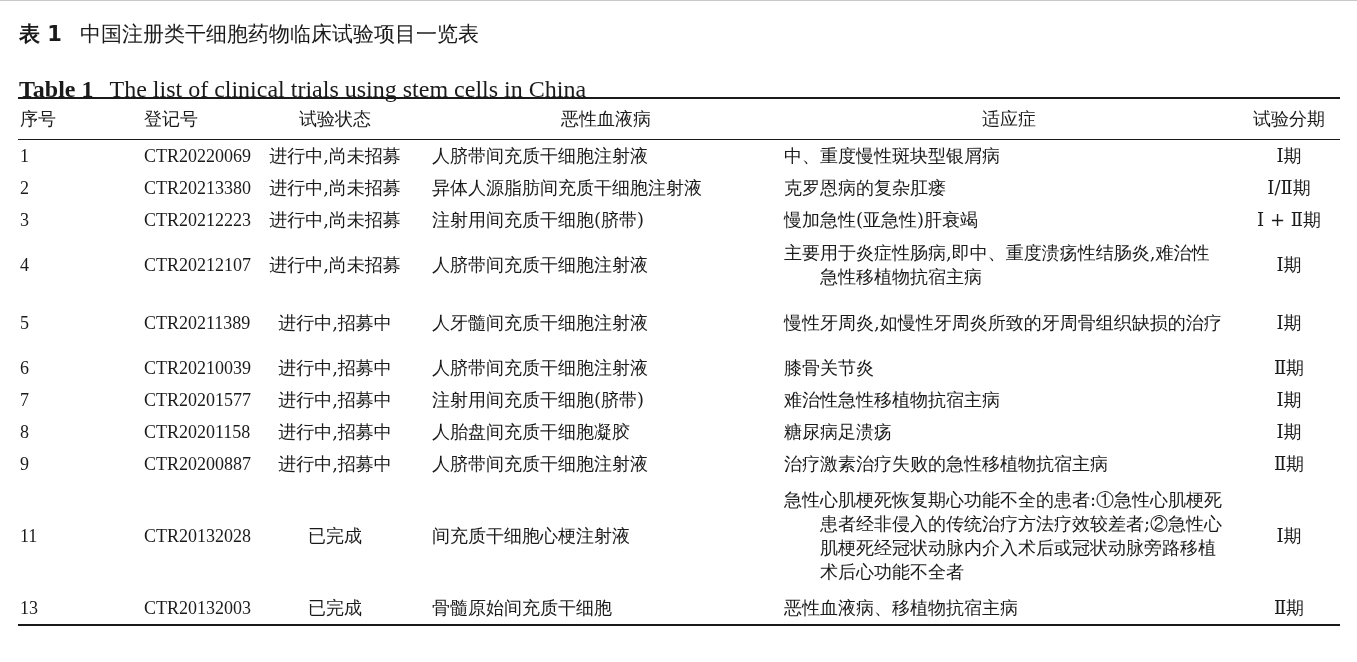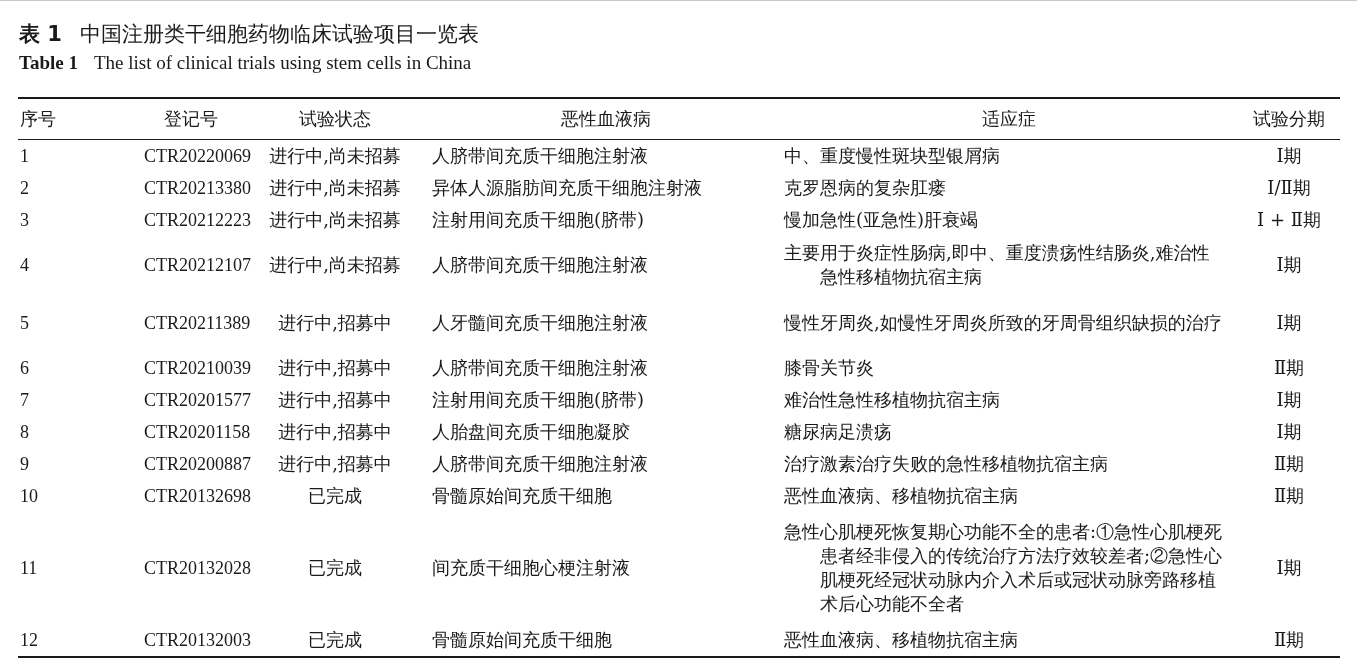--- a/index.html
+++ b/index.html
@@ -31,22 +31,22 @@
     .caption-cn .label {
       font-family: "DejaVu Sans", "Liberation Sans", sans-serif;
       font-weight: bold;
       margin-right: 18px;
     }
     .caption-cn .title {
       font-family: "DejaVu Serif", "Liberation Serif", serif;
     }
     .caption-en {
       position: absolute;
-      left: 19px; top: 50px;
-      font-size: 19px;
+      left: 19px; top: 76px;
+      font-size: 24px;
       line-height: 26px;
       white-space: nowrap;
     }
     .caption-en .label {
       font-weight: bold;
       margin-right: 16px;
     }
     table.trials {
       position: absolute;
       left: 18px;
@@ -80,21 +80,21 @@
     .cjk {
       font-family: "DejaVu Serif", "Liberation Serif", serif;
     }
     .c-no { width: 70px; text-align: left; padding-left: 2px !important; margin-top: 28px; }
     .c-reg { width: 150px; text-align: left; }
     .c-status { width: 194px; text-align: center; }
     .c-drug { width: 348px; text-align: left; }
     .c-ind { width: 458px; text-align: left; }
     .c-phase { width: 102px; text-align: center; }
     th.c-no { text-align: left; }
-    th.c-reg { text-align: center; padding-left: 56px !important; }
+    th.c-reg { text-align: left; padding-left: 56px !important; }
     th.c-drug { text-align: center; }
     th.c-ind { text-align: center; }
     td.c-reg { padding-left: 56px !important; }
     td.c-drug { padding-left: 0; }
     td.c-ind { padding-left: 4px !important; margin-top: 12px; }
     .ind-text {
       display: block;
       text-indent: -2em;
       padding-left: 2em;
       padding-right: 12px;
@@ -219,42 +219,32 @@
     <tr class="h1">
       <td class="c-no">9</td>
       <td class="c-reg">CTR20200887</td>
       <td class="c-status cjk">进行中,招募中</td>
       <td class="c-drug cjk">人脐带间充质干细胞注射液</td>
       <td class="c-ind cjk">
           <span class="ind-text">治疗激素治疗失败的急性移植物抗宿主病</span>
         </td>
       <td class="c-phase cjk">Ⅱ期</td>
     </tr>
-    <tr class="h1">
-      <td class="c-no">10</td>
-      <td class="c-reg">CTR20132698</td>
-      <td class="c-status cjk">已完成</td>
-      <td class="c-drug cjk">骨髓原始间充质干细胞</td>
-      <td class="c-ind cjk">
-          <span class="ind-text">恶性血液病、移植物抗宿主病</span>
-        </td>
-      <td class="c-phase cjk">Ⅱ期</td>
-    </tr>
     <tr class="h4">
       <td class="c-no">11</td>
       <td class="c-reg">CTR20132028</td>
       <td class="c-status cjk">已完成</td>
       <td class="c-drug cjk">间充质干细胞心梗注射液</td>
       <td class="c-ind cjk">
           <span class="ind-text">急性心肌梗死恢复期心功能不全的患者:①急性心肌梗死患者经非侵入的传统治疗方法疗效较差者;②急性心肌梗死经冠状动脉内介入术后或冠状动脉旁路移植术后心功能不全者</span>
         </td>
       <td class="c-phase cjk">Ⅰ期</td>
     </tr>
     <tr class="h1">
-      <td class="c-no">12</td>
+      <td class="c-no">13</td>
       <td class="c-reg">CTR20132003</td>
       <td class="c-status cjk">已完成</td>
       <td class="c-drug cjk">骨髓原始间充质干细胞</td>
       <td class="c-ind cjk">
           <span class="ind-text">恶性血液病、移植物抗宿主病</span>
         </td>
       <td class="c-phase cjk">Ⅱ期</td>
     </tr>
   </tbody>
 </table>

